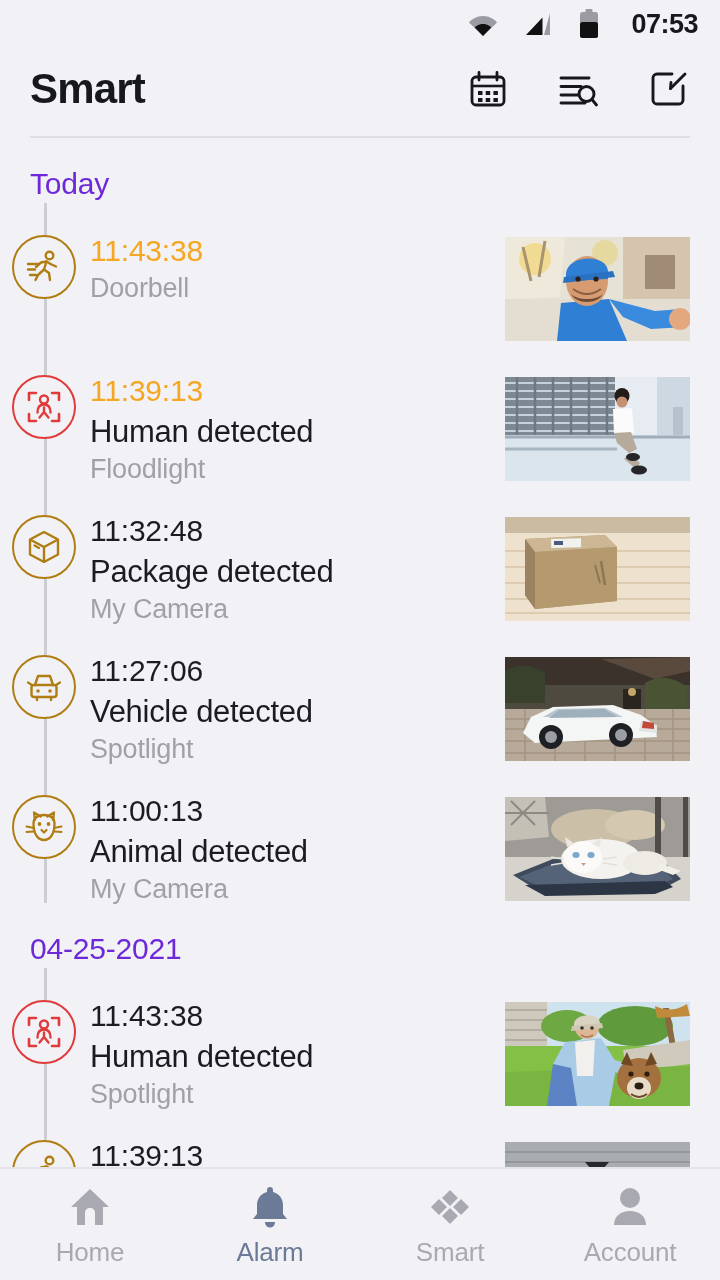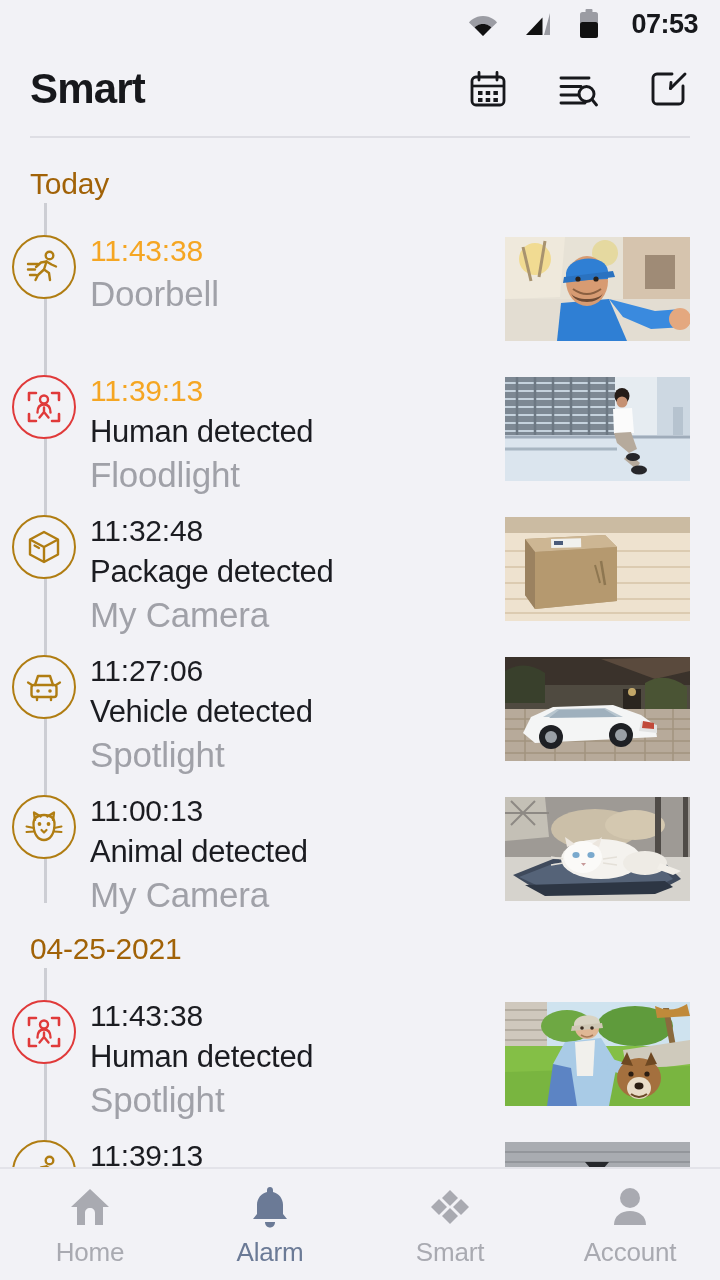--- a/index.html
+++ b/index.html
@@ -34,21 +34,21 @@
   .header-actions { margin-left: auto; display: flex; align-items: center; gap: 46px; }
   .hdr-btn { width: 44px; height: 44px; display: flex; align-items: center; justify-content: center; cursor: pointer; }
   .divider { height: 2px; background: #dedee4; margin: 6px 30px 0 30px; }
 
   
   .list-area {
     position: absolute; top: 138px; left: 0; right: 0; bottom: 113px;
     overflow: hidden;
   }
   .section-label {
-    font-size: 30px; color: #a16207; padding: 26px 0 0 30px;
+    font-size: 30px; color: #6d28d9; padding: 26px 0 0 30px;
     line-height: 1.3; letter-spacing: -0.2px;
   }
 
   .alert-row {
     position: relative; display: flex; align-items: flex-start;
     padding: 0 30px 0 0; height: 140px;
   }
   .rail { position: relative; width: 90px; flex: 0 0 90px; height: 140px; }
   .rail .line {
     position: absolute; left: 44px; top: 0; width: 3px; height: 140px;
@@ -67,21 +67,21 @@
   .row-time {
     font-size: 30px; color: #1b1c21; line-height: 1.34;
     letter-spacing: -0.2px;
   }
   .row-time.alarm { color: #f5a623; }
   .row-title {
     font-size: 31px; color: #1b1c21; line-height: 1.33;
     letter-spacing: -0.3px;
   }
   .row-device {
-    font-size: 35px; color: #a0a1a8; line-height: 1.3;
+    font-size: 27px; color: #a0a1a8; line-height: 1.3;
     letter-spacing: -0.2px;
   }
 
   .thumb {
     flex: 0 0 185px; width: 185px; height: 104px;
     margin-top: 34px; overflow: hidden; position: relative;
     background: #c9cdd2; cursor: pointer;
   }
   .thumb svg { display: block; width: 185px; height: 104px; }
 

